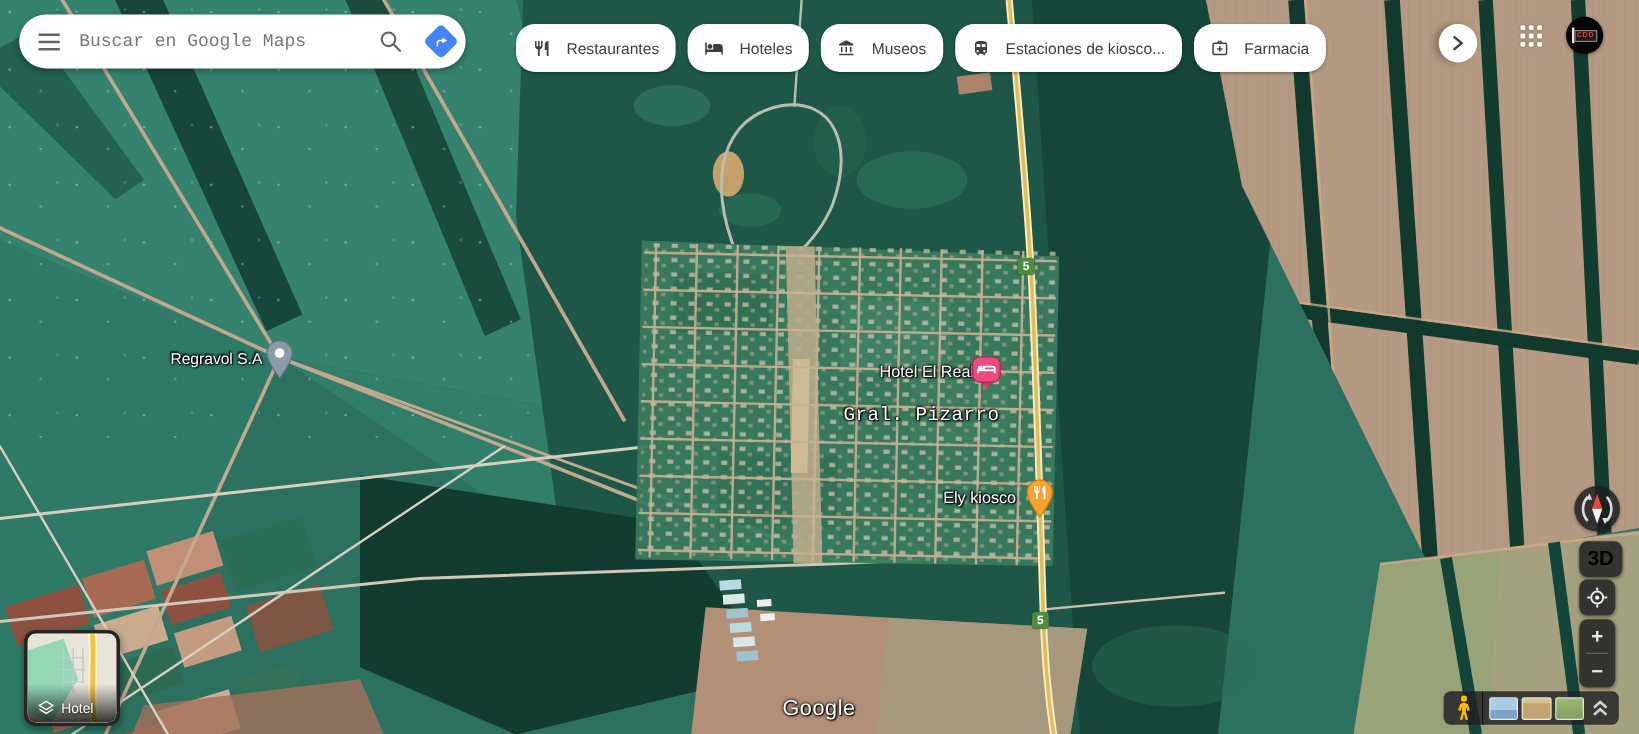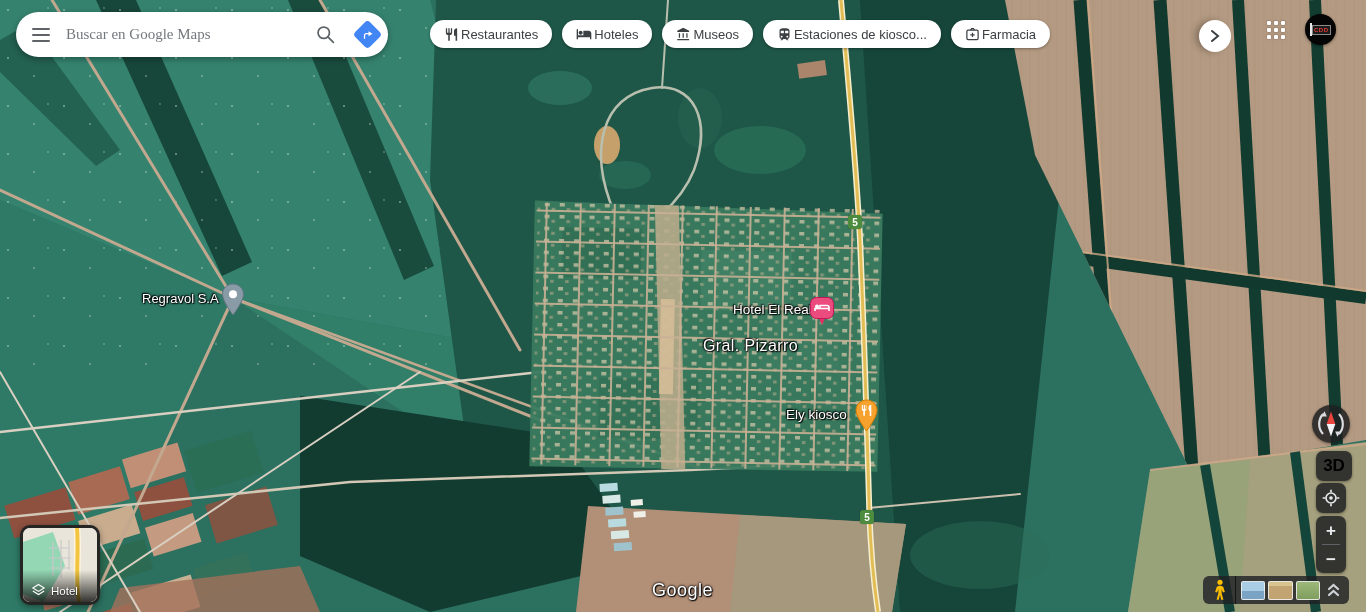--- a/index.html
+++ b/index.html
@@ -10,30 +10,30 @@
 
   
   .searchbar {
     position:absolute; left:16px; top:12px; width:372px; height:45px;
     background:#fff; border-radius:24px; box-shadow:0 2px 6px rgba(0,0,0,.35);
     display:flex; align-items:center; z-index:30;
   }
   .menu-btn { width:50px; height:45px; display:flex; align-items:center; justify-content:center; cursor:pointer; background:none; border:none; }
   .hamburger { width:18px; }
   .hamburger span { display:block; height:2px; background:#5f6368; margin:4px 0; border-radius:1px; }
-  .search-input { flex:1; border:none; outline:none; font-size:15px; color:#202124; font-family:Liberation Serif, serif; background:transparent; }
+  .search-input { flex:1; border:none; outline:none; font-size:15px; color:#202124; font-family:Liberation Mono, monospace; background:transparent; }
   .search-input::placeholder { color:#74787d; }
   .icon-btn { width:42px; height:45px; display:flex; align-items:center; justify-content:center; background:none; border:none; cursor:pointer; }
   .dir-diamond { width:21px; height:21px; background:#4285f4; border-radius:4px; transform:rotate(45deg); display:flex; align-items:center; justify-content:center; }
   .dir-diamond svg { transform:rotate(-45deg); }
 
   
   .chips { position:absolute; left:430px; top:20px; height:32px; display:flex; gap:10px; z-index:25; }
   .chip {
-    display:inline-flex; align-items:center; gap:2px; padding:0 14px; height:28px;
+    display:inline-flex; align-items:center; gap:13px; padding:0 14px; height:40px;
     background:#fff; border:none; border-radius:16px; box-shadow:0 1px 3px rgba(0,0,0,.35);
     color:#3c4043; font-size:13px; font-family:"Liberation Sans",sans-serif; white-space:nowrap; cursor:pointer;
   }
   .chip.clipped { max-width:118px; overflow:hidden; }
   .chip svg { flex:0 0 auto; }
   .chip-more {
     position:absolute; left:1199px; top:20px; width:32px; height:32px; border-radius:50%;
     background:#fff; border:none; box-shadow:-4px 0 6px rgba(0,0,0,.25); display:flex; align-items:center; justify-content:center;
     z-index:26; cursor:pointer;
   }
@@ -46,21 +46,21 @@
     background:#050505; z-index:25; cursor:pointer; border:none; display:flex; align-items:center; justify-content:center;
     box-shadow:0 1px 3px rgba(0,0,0,.4); }
   .avatar .flag { display:flex; align-items:center; }
   .avatar .pole { width:1.5px; height:13px; background:#e8e8e8; }
   .avatar .cloth { font-size:6px; font-weight:bold; color:#e53935; background:#1c1c1c; border:1px solid #8a8a8a; padding:1px 1.5px; letter-spacing:.5px; }
 
   
   .map-label { position:absolute; color:#fff; z-index:10; white-space:nowrap;
     text-shadow:0 0 2px #000, 0 0 3px #000, 1px 1px 1px rgba(0,0,0,.85), -1px -1px 1px rgba(0,0,0,.7); cursor:pointer; }
   .pin { position:absolute; z-index:11; cursor:pointer; }
-  .town-label { font-size:16px; letter-spacing:.4px; cursor:default; }
+  .town-label { font-size:16px; letter-spacing:.4px; cursor:default;font-family:Liberation Mono, monospace; }
 
   .route-shield { position:absolute; width:14px; height:14px; background:#4d8c3f; border-radius:3px;
     color:#fff; font-size:10px; font-weight:bold; display:flex; align-items:center; justify-content:center; z-index:9;
     box-shadow:0 0 1px rgba(0,0,0,.5); }
 
   .watermark { position:absolute; left:652px; top:580px; color:#fff; font-size:18px; font-weight:500; letter-spacing:.5px; z-index:8;
     text-shadow:0 0 2px #000, 0 0 3px #000, 1px 1px 1px rgba(0,0,0,.9); }
 
   
   .layers-widget { position:absolute; left:20px; top:525px; width:80px; height:80px; border-radius:10px;

